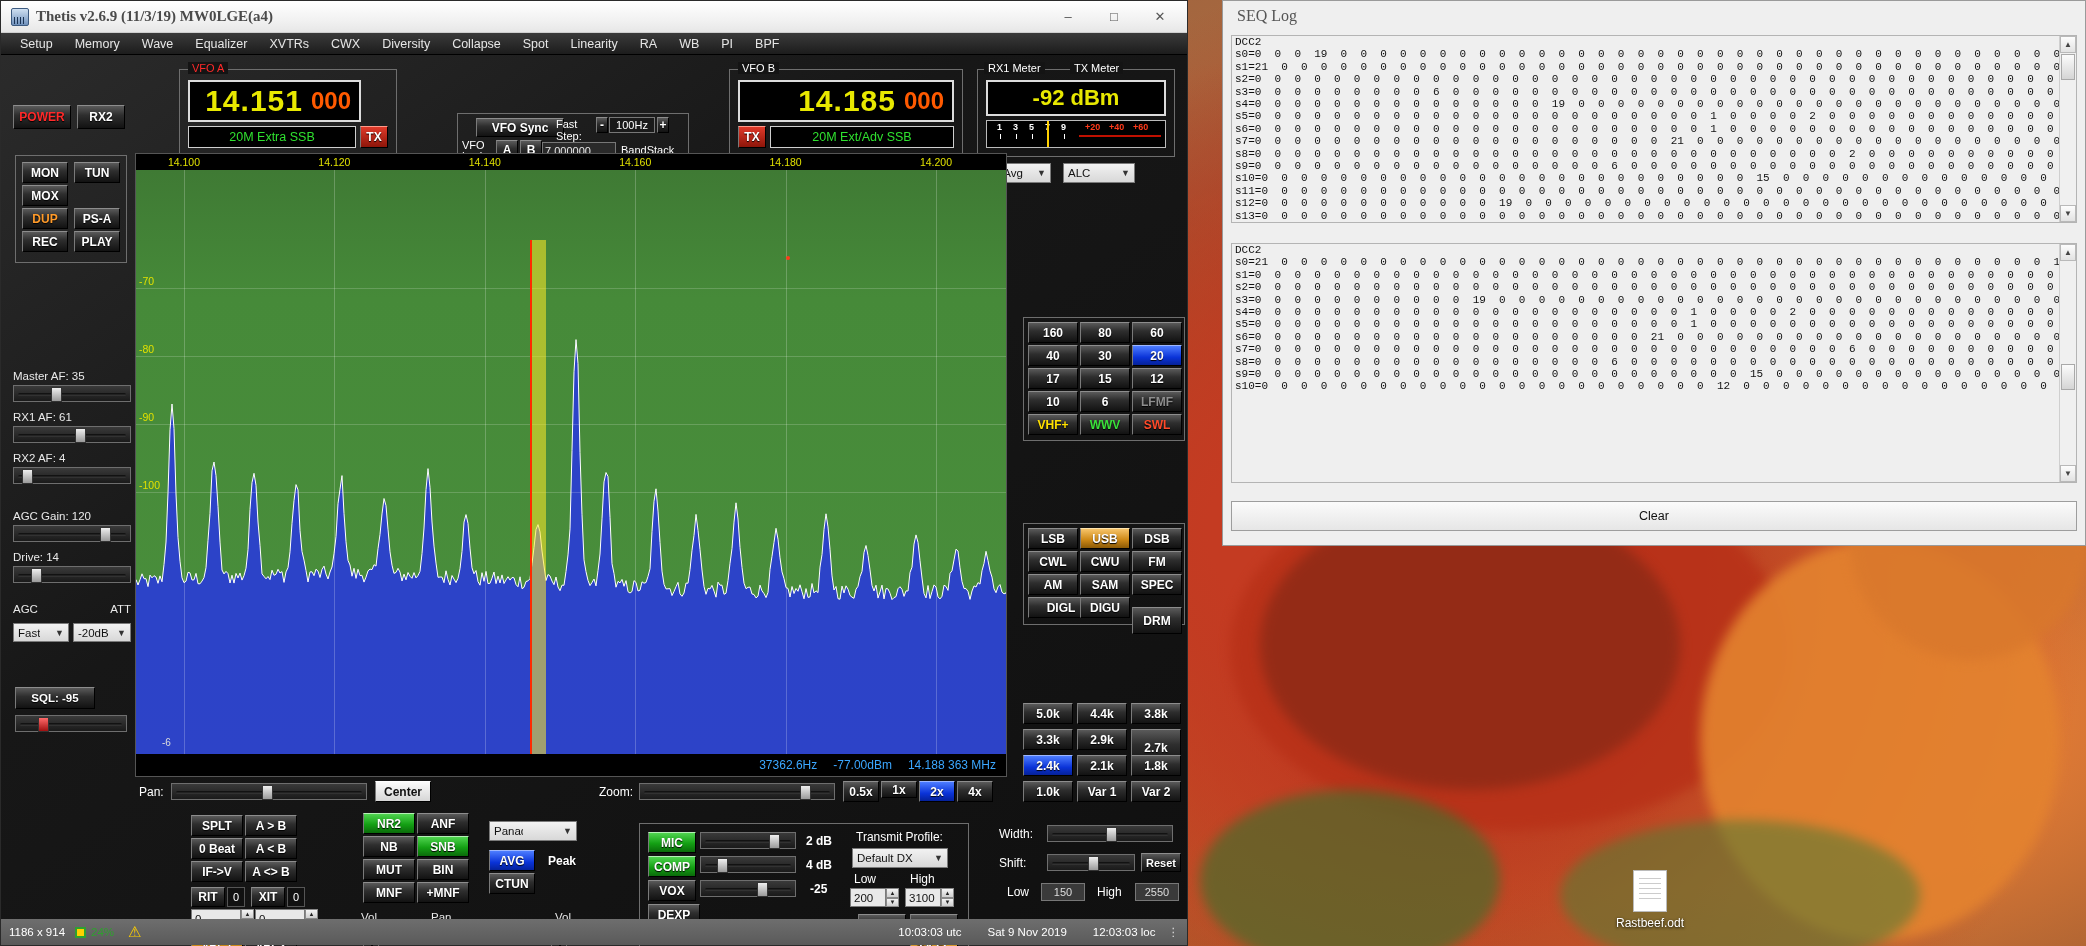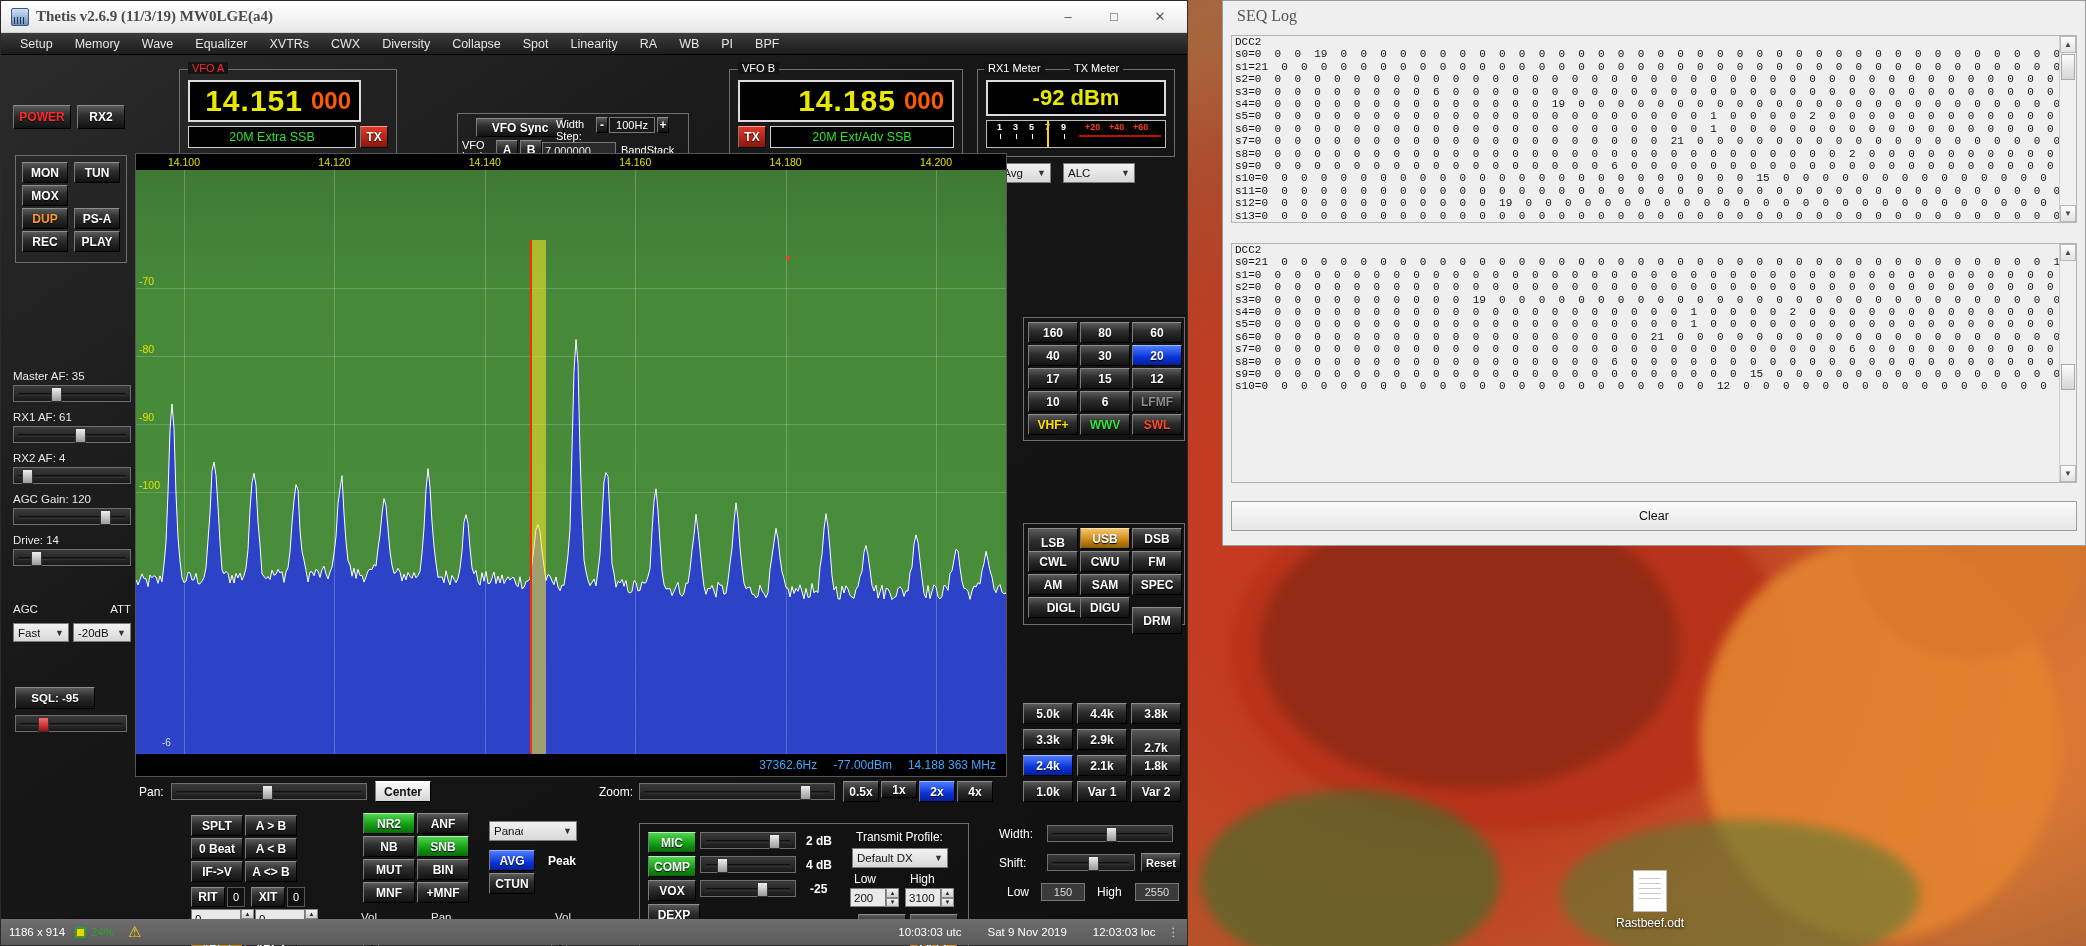--- a/index.html
+++ b/index.html
@@ -254,21 +254,21 @@
               <div class="thumb" style="left: 36.55px;"></div>
             </div>
           </div>
           <div style="margin-bottom: 9px;">
             <div class="sl-label" style="margin-bottom: 3px;">RX1 AF:  61</div>
             <div class="slider">
               <div class="track"></div>
               <div class="thumb" style="left: 60.73px;"></div>
             </div>
           </div>
-          <div style="margin-bottom: 9px;">
+          <div style="margin-bottom: 26px;">
             <div class="sl-label" style="margin-bottom: 3px;">RX2 AF:  4</div>
             <div class="slider">
               <div class="track"></div>
               <div class="thumb" style="left: 7.72px;"></div>
             </div>
           </div>
           <div style="margin-bottom: 9px;">
             <div class="sl-label" style="margin-bottom: 3px;">AGC Gain:  120</div>
             <div class="slider">
               <div class="track"></div>
@@ -313,21 +313,21 @@
         <div class="btn" style="position:absolute;left:180px;top:56px;width:28px;height:22px;background:linear-gradient(180deg,#e03a2a,#8d1509);border-top-color:#ff9a8a;">TX</div>
       </div>
 
       <div class="grp" style="left:456px;top:58px;width:232px;height:84px;">
         <div class="btn" style="position:absolute;left:18px;top:4px;width:88px;height:19px;font-size:12px;">VFO Sync</div>
         <div style="position:absolute;left:4px;top:26px;width:36px;color:#fff;font-size:11px;line-height:11px;">VFO Lock:</div>
         <div class="btn" style="position:absolute;left:38px;top:26px;width:22px;height:20px;">A</div>
         <div class="btn" style="position:absolute;left:62px;top:26px;width:22px;height:20px;">B</div>
         <div style="position:absolute;left:20px;top:56px;color:#fff;font-size:12px;font-weight:bold;">Rx Ant</div>
 
-        <div style="position:absolute;left:98px;top:4px;width:44px;color:#fff;font-size:11px;line-height:12px;">Width Step:</div>
+        <div style="position:absolute;left:98px;top:4px;width:44px;color:#fff;font-size:11px;line-height:12px;">Fast Step:</div>
         <div class="btn" style="position:absolute;left:138px;top:3px;width:12px;height:16px;">-</div>
         <div style="position:absolute;left:151px;top:3px;width:46px;height:16px;background:#1a1a1a;border:1px solid #777;color:#fff;font-size:11px;display:flex;align-items:center;justify-content:center;">100Hz</div>
         <div class="btn" style="position:absolute;left:199px;top:3px;width:12px;height:16px;">+</div>
 
         <div style="position:absolute;left:84px;top:28px;width:74px;height:18px;background:#2a2a2a;border:1px solid #777;color:#e8e8e8;font-size:11px;display:flex;align-items:center;padding-left:2px;">7.000000</div>
         <div style="position:absolute;left:163px;top:30px;color:#fff;font-size:11px;">BandStack</div>
         <div class="btn" style="position:absolute;left:78px;top:49px;width:40px;height:19px;font-size:11px;">Save</div>
         <div class="btn" style="position:absolute;left:122px;top:49px;width:54px;height:19px;font-size:11px;">Restore</div>
         <div class="btn" style="position:absolute;left:180px;top:49px;width:20px;height:19px;font-size:11px;">8</div>
         <div class="btn" style="position:absolute;left:202px;top:49px;width:22px;height:19px;font-size:11px;">16</div>
@@ -391,21 +391,21 @@
             <div class="btn" style="position: absolute; left: 52px; top: 69px; width: 50px; height: 21px;">6</div>
             <div class="btn dim" style="position: absolute; left: 104px; top: 69px; width: 50px; height: 21px;">LFMF</div>
             <div class="btn" style="position: absolute; left: 0px; top: 92px; width: 50px; height: 21px; color: rgb(255, 224, 0);">VHF+</div>
             <div class="btn" style="position: absolute; left: 52px; top: 92px; width: 50px; height: 21px; color: rgb(58, 224, 58);">WWV</div>
             <div class="btn" style="position: absolute; left: 104px; top: 92px; width: 50px; height: 21px; color: rgb(255, 74, 42);">SWL</div>
           </div>
       </div>
 
       <div class="grp" style="left:1022px;top:468px;width:162px;height:102px;">
         <div id="modegrid" style="position:absolute;inset:4px;">
-            <div class="btn" style="position: absolute; left: 0px; top: 0px; width: 50px; height: 30px;">LSB</div>
+            <div class="btn" style="position: absolute; left: 0px; top: 0px; width: 50px; height: 21px;">LSB</div>
             <div class="btn sel-amber" style="position: absolute; left: 52px; top: 0px; width: 50px; height: 21px;">USB</div>
             <div class="btn" style="position: absolute; left: 104px; top: 0px; width: 50px; height: 21px;">DSB</div>
             <div class="btn" style="position: absolute; left: 0px; top: 23px; width: 50px; height: 21px;">CWL</div>
             <div class="btn" style="position: absolute; left: 52px; top: 23px; width: 50px; height: 21px;">CWU</div>
             <div class="btn" style="position: absolute; left: 104px; top: 23px; width: 50px; height: 21px;">FM</div>
             <div class="btn" style="position: absolute; left: 0px; top: 46px; width: 50px; height: 21px;">AM</div>
             <div class="btn" style="position: absolute; left: 52px; top: 46px; width: 50px; height: 21px;">SAM</div>
             <div class="btn" style="position: absolute; left: 104px; top: 46px; width: 50px; height: 21px;">SPEC</div>
             <div class="btn" style="position: absolute; left: 0px; top: 69px; width: 66px; height: 21px;">DIGL</div>
             <div class="btn" style="position: absolute; left: 52px; top: 69px; width: 50px; height: 21px;">DIGU</div>

